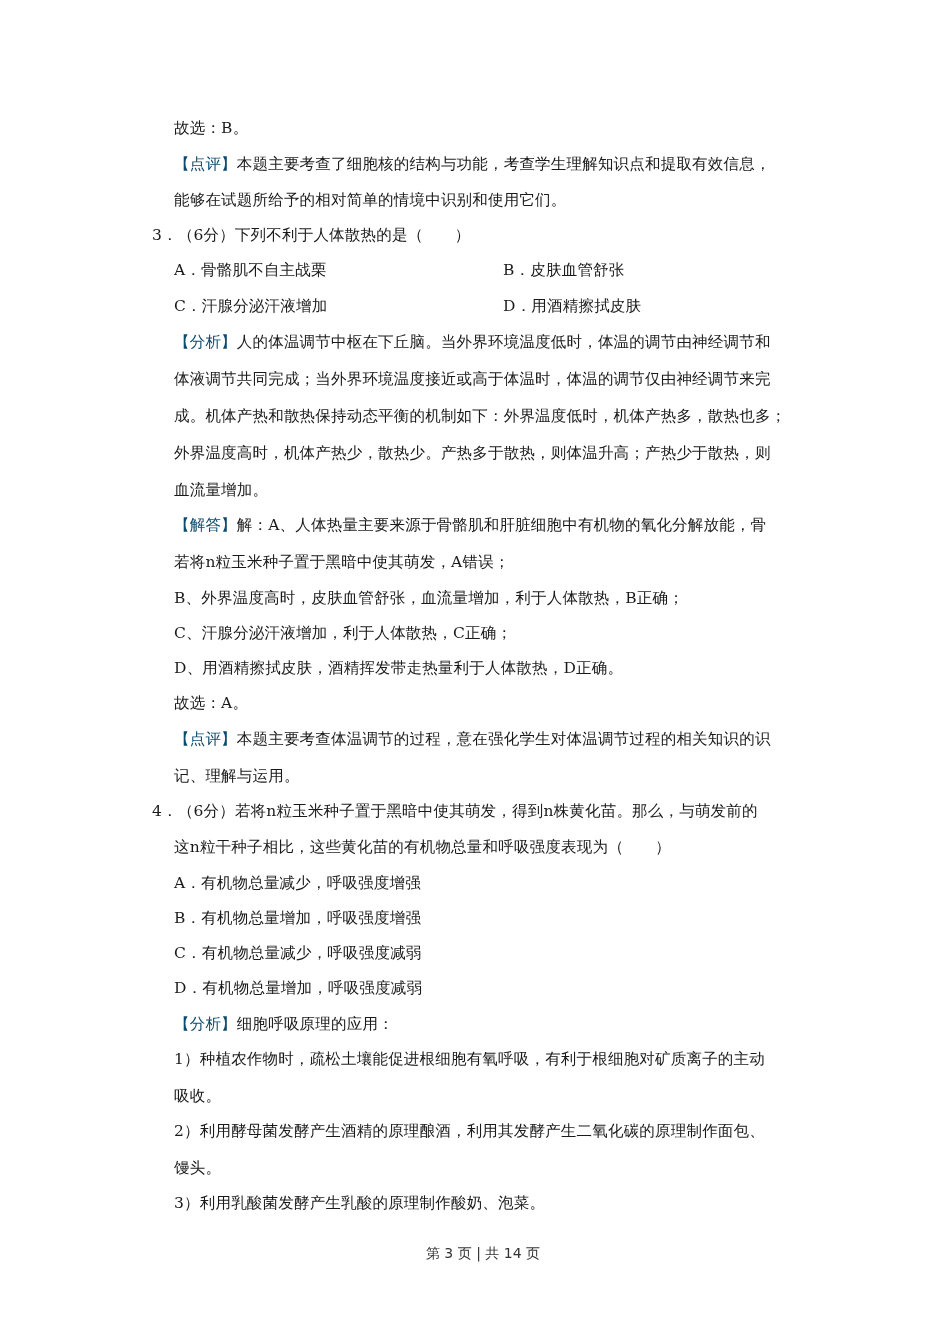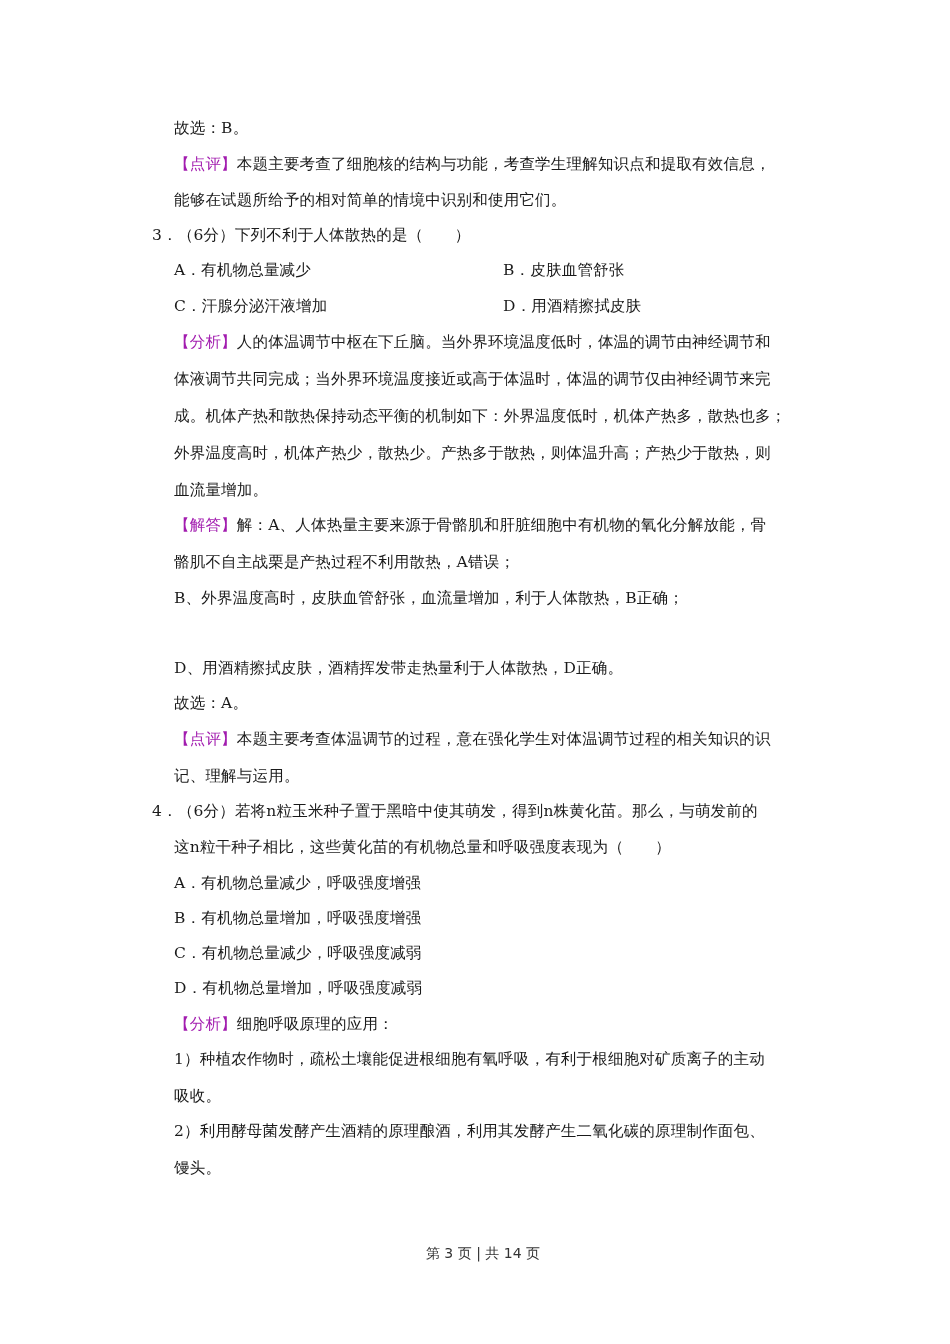--- a/index.html
+++ b/index.html
@@ -9,58 +9,59 @@
     color: #1a1a1a;
   }
   .page { position: absolute; left: 8px; top: 0; width: 754px; height: 1344px; }
   .line {
     position: absolute;
     font-size: 15.5px;
     line-height: 20px;
     white-space: nowrap;
     letter-spacing: 0.2px;
   }
-  .tag { color: #a21caf; }
+  .tag { color: #0c4a6e; }
   .opt2 { position: absolute; left: 495px; }
   .footer {
     position: absolute; left: 0; width: 950px; top: 1245px;
     text-align: center; font-size: 14px; color: #333;
     font-family: "DejaVu Sans", "Liberation Sans", sans-serif;
   }
 </style>
 </head>
 <body>
 
 <div class="page">
 
   <div class="line" style="left:166px; top:118px;">故选：B。</div>
   <div class="line" style="left:166px; top:154px;">
     <span class="tag">【点评】</span><span>本题主要考查了细胞核的结构与功能，考查学生理解知识点和提取有效信息，</span>
   </div>
   <div class="line" style="left:166px; top:190px;">能够在试题所给予的相对简单的情境中识别和使用它们。</div>
 
   <div class="line" style="left:144px; top:225px;">3．（6分）下列不利于人体散热的是（　　）</div>
-  <div class="line" style="left:166px; top:260px;">A．有机物总量减少</div>
+  <div class="line" style="left:166px; top:260px;">A．骨骼肌不自主战栗</div>
   <div class="line opt2" style="top:260px;">B．皮肤血管舒张</div>
   <div class="line" style="left:166px; top:296px;text-align:center;">C．汗腺分泌汗液增加</div>
   <div class="line opt2" style="top:296px;">D．用酒精擦拭皮肤</div>
 
   <div class="line" style="left:166px; top:332px;">
     <span class="tag">【分析】</span><span>人的体温调节中枢在下丘脑。当外界环境温度低时，体温的调节由神经调节和</span>
   </div>
   <div class="line" style="left:166px; top:369px;">体液调节共同完成；当外界环境温度接近或高于体温时，体温的调节仅由神经调节来完</div>
   <div class="line" style="left:166px; top:406px;">成。机体产热和散热保持动态平衡的机制如下：外界温度低时，机体产热多，散热也多；</div>
   <div class="line" style="left:166px; top:443px;">外界温度高时，机体产热少，散热少。产热多于散热，则体温升高；产热少于散热，则</div>
   <div class="line" style="left:166px; top:480px;">血流量增加。</div>
 
   <div class="line" style="left:166px; top:515px;">
     <span class="tag">【解答】</span><span>解：A、人体热量主要来源于骨骼肌和肝脏细胞中有机物的氧化分解放能，骨</span>
   </div>
-  <div class="line" style="left:166px; top:552px;">骼肌不自主战栗是产热过程不利用散热，A错误；</div>
+  <div class="line" style="left:166px; top:552px;">若将n粒玉米种子置于黑暗中使其萌发，A错误；</div>
   <div class="line" style="left:166px; top:588px;">B、外界温度高时，皮肤血管舒张，血流量增加，利于人体散热，B正确；</div>
+  <div class="line" style="left:166px; top:623px;">C、汗腺分泌汗液增加，利于人体散热，C正确；</div>
   <div class="line" style="left:166px; top:658px;">D、用酒精擦拭皮肤，酒精挥发带走热量利于人体散热，D正确。</div>
 
   <div class="line" style="left:166px; top:693px;">故选：A。</div>
   <div class="line" style="left:166px; top:729px;">
     <span class="tag">【点评】</span><span>本题主要考查体温调节的过程，意在强化学生对体温调节过程的相关知识的识</span>
   </div>
   <div class="line" style="left:166px; top:766px;">记、理解与运用。</div>
 
   <div class="line" style="left:144px; top:801px;">4．（6分）若将n粒玉米种子置于黑暗中使其萌发，得到n株黄化苗。那么，与萌发前的</div>
   <div class="line" style="left:166px; top:837px;">这n粒干种子相比，这些黄化苗的有机物总量和呼吸强度表现为（　　）</div>
@@ -69,15 +70,16 @@
   <div class="line" style="left:166px; top:943px;">C．有机物总量减少，呼吸强度减弱</div>
   <div class="line" style="left:166px; top:978px;">D．有机物总量增加，呼吸强度减弱</div>
 
   <div class="line" style="left:166px; top:1014px;">
     <span class="tag">【分析】</span><span>细胞呼吸原理的应用：</span>
   </div>
   <div class="line" style="left:166px; top:1049px;">1）种植农作物时，疏松土壤能促进根细胞有氧呼吸，有利于根细胞对矿质离子的主动</div>
   <div class="line" style="left:166px; top:1086px;">吸收。</div>
   <div class="line" style="left:166px; top:1121px;">2）利用酵母菌发酵产生酒精的原理酿酒，利用其发酵产生二氧化碳的原理制作面包、</div>
   <div class="line" style="left:166px; top:1158px;">馒头。</div>
+  <div class="line" style="left:166px; top:1193px;">3）利用乳酸菌发酵产生乳酸的原理制作酸奶、泡菜。</div>
 
   <div class="footer">第 3 页 | 共 14 页</div>
 </div>
 
 </body></html>

